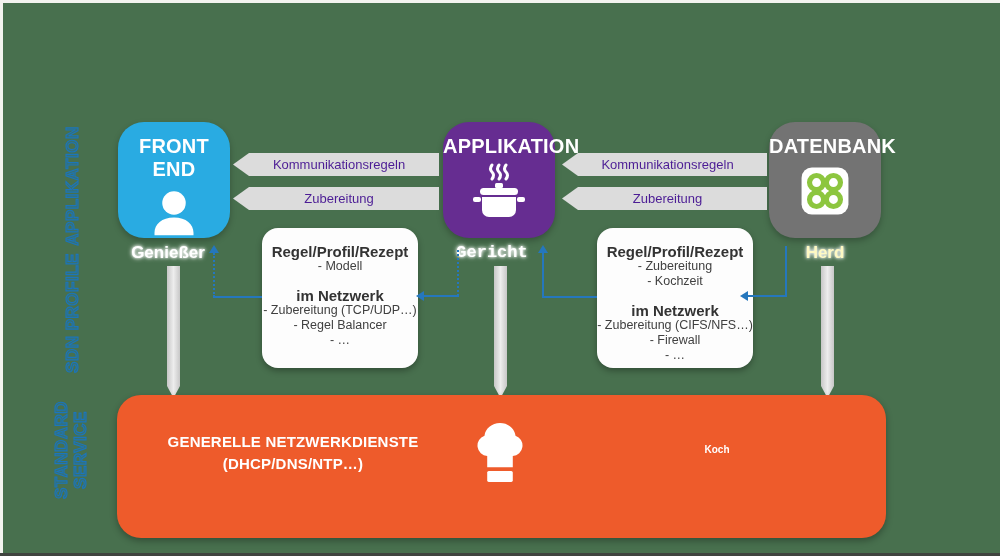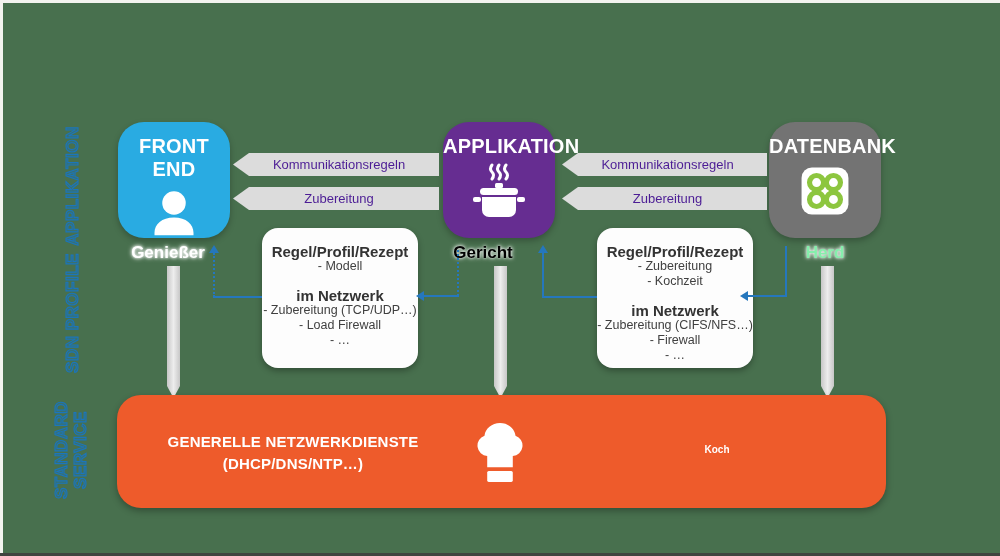--- a/index.html
+++ b/index.html
@@ -25,22 +25,22 @@
     box-shadow:0 3px 6px rgba(0,0,0,.25);text-align:center;}
   .node .node-title{margin-top:13px;color:#fff;font-weight:700;font-size:20px;letter-spacing:.2px;}
   .node .node-icon{display:block;margin-top:3px;}
   #node-frontend{left:118px;top:122px;background:#29abe2;}
   #node-applikation{left:443px;top:122px;background:#662d91;}
   #node-datenbank{left:769px;top:122px;background:#737373;}
 
   .caption{position:absolute;width:112px;text-align:center;top:243px;
     font-size:17px;font-weight:700;text-shadow:0 0 3px #fff,0 0 5px #fff;}
   #cap-geniesser{left:112px;color:#ffffff;}
-  #cap-gericht{left:427px;color:#000000;}
-  #cap-herd{left:769px;color:#86efac;}
+  #cap-gericht{left:436px;color:#ffffff;font-family:Liberation Mono, monospace;}
+  #cap-herd{left:769px;color:#fef9c3;}
 
   .flow-arrow{position:absolute;height:23px;background:#dcdcdc;
     clip-path:polygon(0 50%,16px 100%,100% 100%,100% 0,16px 0);
     filter:drop-shadow(0 2px 2px rgba(0,0,0,.25));
     line-height:23px;text-align:center;font-size:13px;color:#4c1d95;padding-left:6px;box-sizing:border-box;}
   #fa1{left:233px;top:153px;width:206px;}
   #fa2{left:233px;top:187px;width:206px;}
   #fa3{left:562px;top:153px;width:205px;}
   #fa4{left:562px;top:187px;width:205px;}
 
@@ -56,21 +56,21 @@
     background:linear-gradient(90deg,#c7c7c7,#ededed 50%,#c7c7c7);
     clip-path:polygon(0 0,100% 0,100% calc(100% - 12px),50% 100%,0 calc(100% - 12px));}
   #da1{left:167px;} #da2{left:494px;} #da3{left:821px;}
 
   .vline-dotted{position:absolute;width:0;border-left:2px dotted #2577bd;}
   .vline-solid{position:absolute;width:0;border-left:2px solid #2577bd;}
   .hline{position:absolute;height:0;border-top:2px solid #2577bd;}
   .arrow-up{position:absolute;width:0;height:0;border-left:5px solid transparent;border-right:5px solid transparent;border-bottom:8px solid #2577bd;}
   .arrow-left{position:absolute;width:0;height:0;border-top:5px solid transparent;border-bottom:5px solid transparent;border-right:8px solid #2577bd;}
 
-  .service-bar{position:absolute;left:117px;top:395px;width:769px;height:113px;
+  .service-bar{position:absolute;left:117px;top:395px;width:769px;height:143px;
     background:#ee5b2b;border-radius:24px;box-shadow:0 3px 7px rgba(0,0,0,.3);}
   .svc-text{position:absolute;left:26px;top:36px;width:300px;text-align:center;
     color:#fff;font-weight:700;font-size:15px;line-height:22px;letter-spacing:.2px;}
   .svc-hat{position:absolute;left:352px;top:24px;}
   .svc-cook{position:absolute;left:540px;top:49px;width:120px;text-align:center;
     color:#fff;font-weight:700;font-size:10px;}
 </style>
 </head>
 <body>
 
@@ -136,21 +136,21 @@
   <div class="flow-arrow" id="fa2">Zubereitung</div>
   <div class="flow-arrow" id="fa3">Kommunikationsregeln</div>
   <div class="flow-arrow" id="fa4">Zubereitung</div>
 
   <div class="profile-box" id="pb-left">
     <div class="pb-title">Regel/Profil/Rezept</div>
     <div>- Modell</div>
     <div class="pb-gap"></div>
     <div class="pb-title">im Netzwerk</div>
     <div>- Zubereitung (TCP/UDP…)</div>
-    <div>- Load Firewall</div>
+    <div>- Regel Balancer</div>
     <div>- …</div>
   </div>
 
   <div class="profile-box" id="pb-right">
     <div class="pb-title">Regel/Profil/Rezept</div>
     <div>- Zubereitung</div>
     <div>- Kochzeit</div>
     <div class="pb-gap"></div>
     <div class="pb-title">im Netzwerk</div>
     <div>- Zubereitung (CIFS/NFS…)</div>

